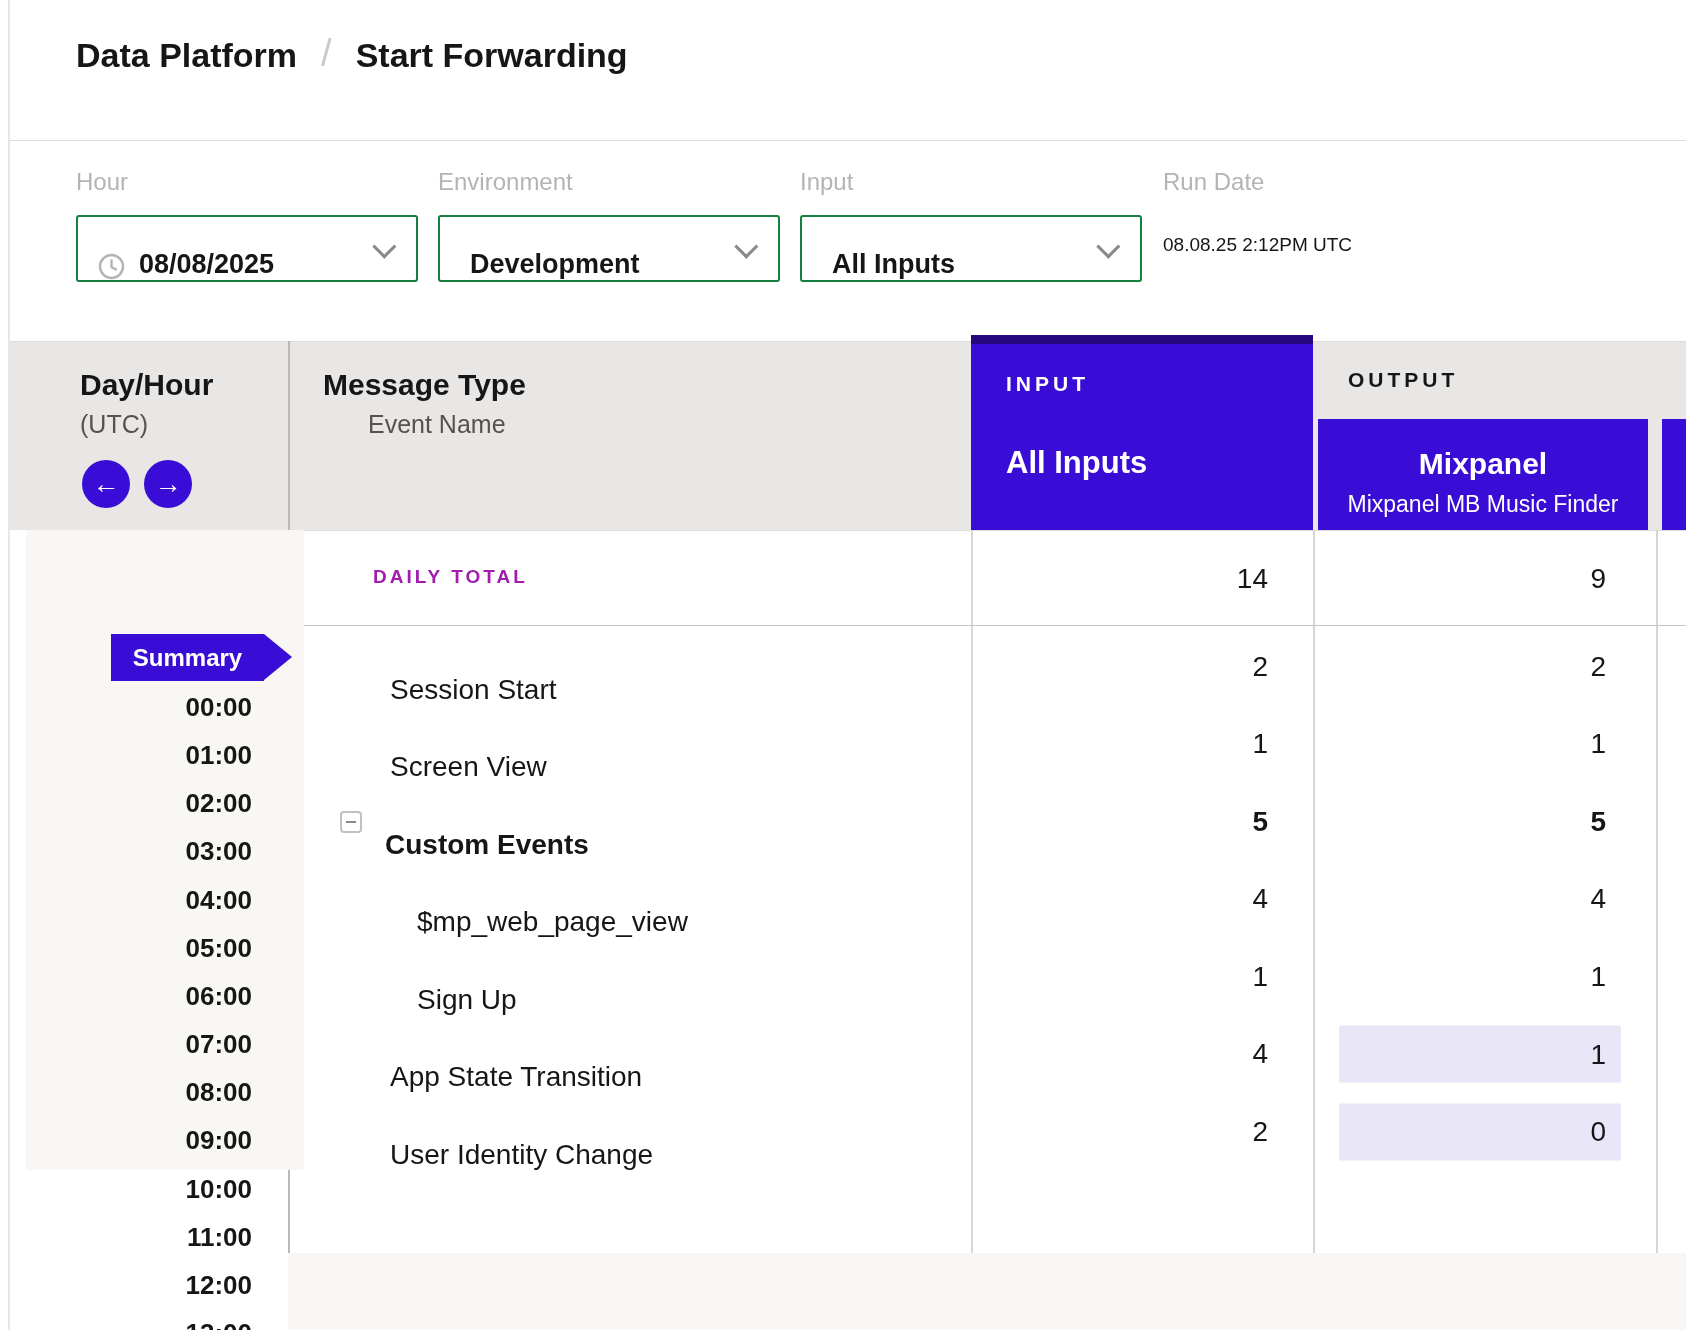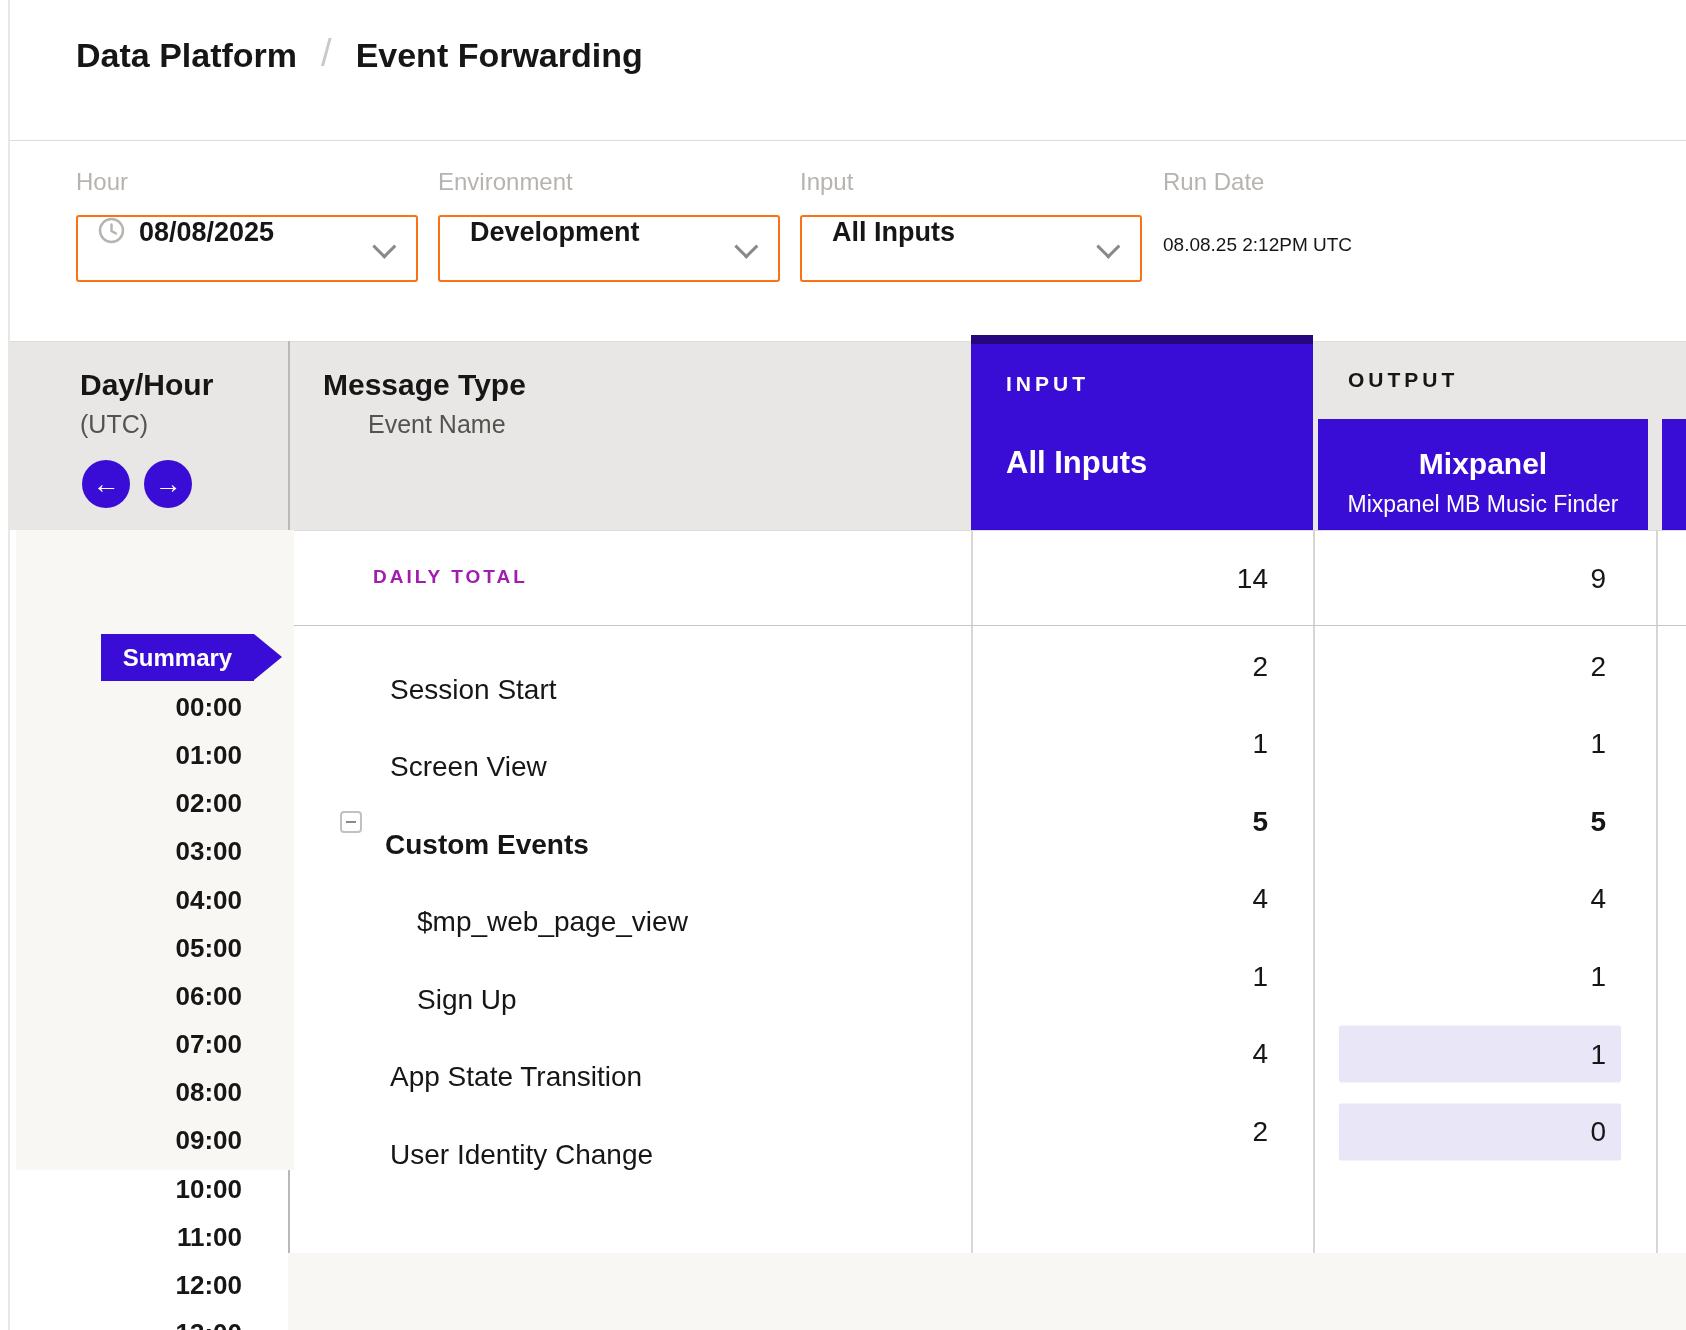--- a/index.html
+++ b/index.html
@@ -23,22 +23,22 @@
   .page-edge{left:8px;top:0;width:2px;height:1330px;background:#E9E7E4}
 
   
   .crumbs{left:76px;top:34px;display:flex;align-items:center;gap:24px;font-size:34px;font-weight:600}
   .crumb-sep{color:#CBC9C6;font-weight:300;font-size:38px;transform:translateY(-2px)}
 
   .hline{height:1px;background:var(--line-light)}
 
   
   .f-label{font-size:24px;color:var(--label-gray);font-weight:400}
-  .f-box{top:215px;height:67px;background:#fff;border:2px solid #f97316;border-radius:3px;
-         display:flex;align-items:flex-start;font-size:27px;font-weight:700}
+  .f-box{top:215px;height:67px;background:#fff;border:2px solid #15803d;border-radius:3px;
+         display:flex;align-items:flex-end;font-size:27px;font-weight:700}
   .chev{width:17px;height:17px;border-right:3px solid #8B8987;border-bottom:3px solid #8B8987;
         transform:rotate(45deg) translateY(-4px)}
   .f-chev{position:absolute;right:26px;top:24px}
   .run-date{font-size:19px;font-weight:400}
 
   
   .thead{left:10px;top:341px;width:1676px;height:189px;background:var(--header-gray)}
   .col-title{font-size:30px;font-weight:700}
   .col-sub{font-size:25px;color:var(--mid-gray)}
   .caps{font-size:21px;font-weight:700;letter-spacing:4px}
@@ -56,21 +56,21 @@
   .v-side{left:288px;top:341px;height:989px;background:#BBB9B6}
   .v-1{left:971px;top:530px;height:800px;background:#DAD8D5}
   .v-2{left:1313px;top:530px;height:800px;background:#D8D6D3}
   .v-3{left:1656px;top:530px;height:800px;background:#D8D6D3}
 
   
   .dt-label{font-size:19px;font-weight:700;letter-spacing:3px;color:#a21caf}
   .num{font-size:28px}
 
   
-  .sidebar{left:16px;top:530px;width:278px;height:640px;background:var(--panel-gray)}
+  .sidebar{left:26px;top:530px;width:278px;height:640px;background:var(--panel-gray)}
   .summary-badge{position:absolute;left:85px;top:104px;width:153px;height:47px;background:var(--purple);
                  color:#fff;font-size:24px;font-weight:700;display:flex;align-items:center;justify-content:center;cursor:pointer}
   .summary-tip{position:absolute;left:238px;top:104px;width:0;height:0;
                border-top:23.5px solid transparent;border-bottom:23.5px solid transparent;
                border-left:28px solid var(--purple)}
   .hour{position:absolute;width:216px;text-align:right;font-size:26px;font-weight:700;line-height:32px;cursor:pointer}
 
   
   .rows{left:0;top:628px;width:1686px}
   .mrow{position:relative;height:77.5px;display:flex;align-items:flex-end;font-size:28px}
@@ -93,21 +93,21 @@
 </head>
 <body>
 
 <div id="app">
 
   <div class="abs page-edge"></div>
 
   <div class="abs crumbs">
     <span>Data Platform</span>
     <span class="crumb-sep">/</span>
-    <span>Event Forwarding</span>
+    <span>Start Forwarding</span>
   </div>
   <div class="abs hline" style="left:10px;top:140px;width:1676px"></div>
 
   <div class="abs f-label" style="left:76px;top:168px">Hour</div>
   <div class="abs f-box" style="left:76px;width:342px">
     <span style="margin-left:20px">
       <svg width="27" height="27" viewBox="0 0 27 27">
           <circle cx="13.5" cy="13.5" r="11.5" fill="none" stroke="#B6B3B0" stroke-width="2.4"></circle>
           <path d="M13.5 7.5 V14 L18 16.5" fill="none" stroke="#B6B3B0" stroke-width="2.4" stroke-linecap="round"></path>
         </svg>

